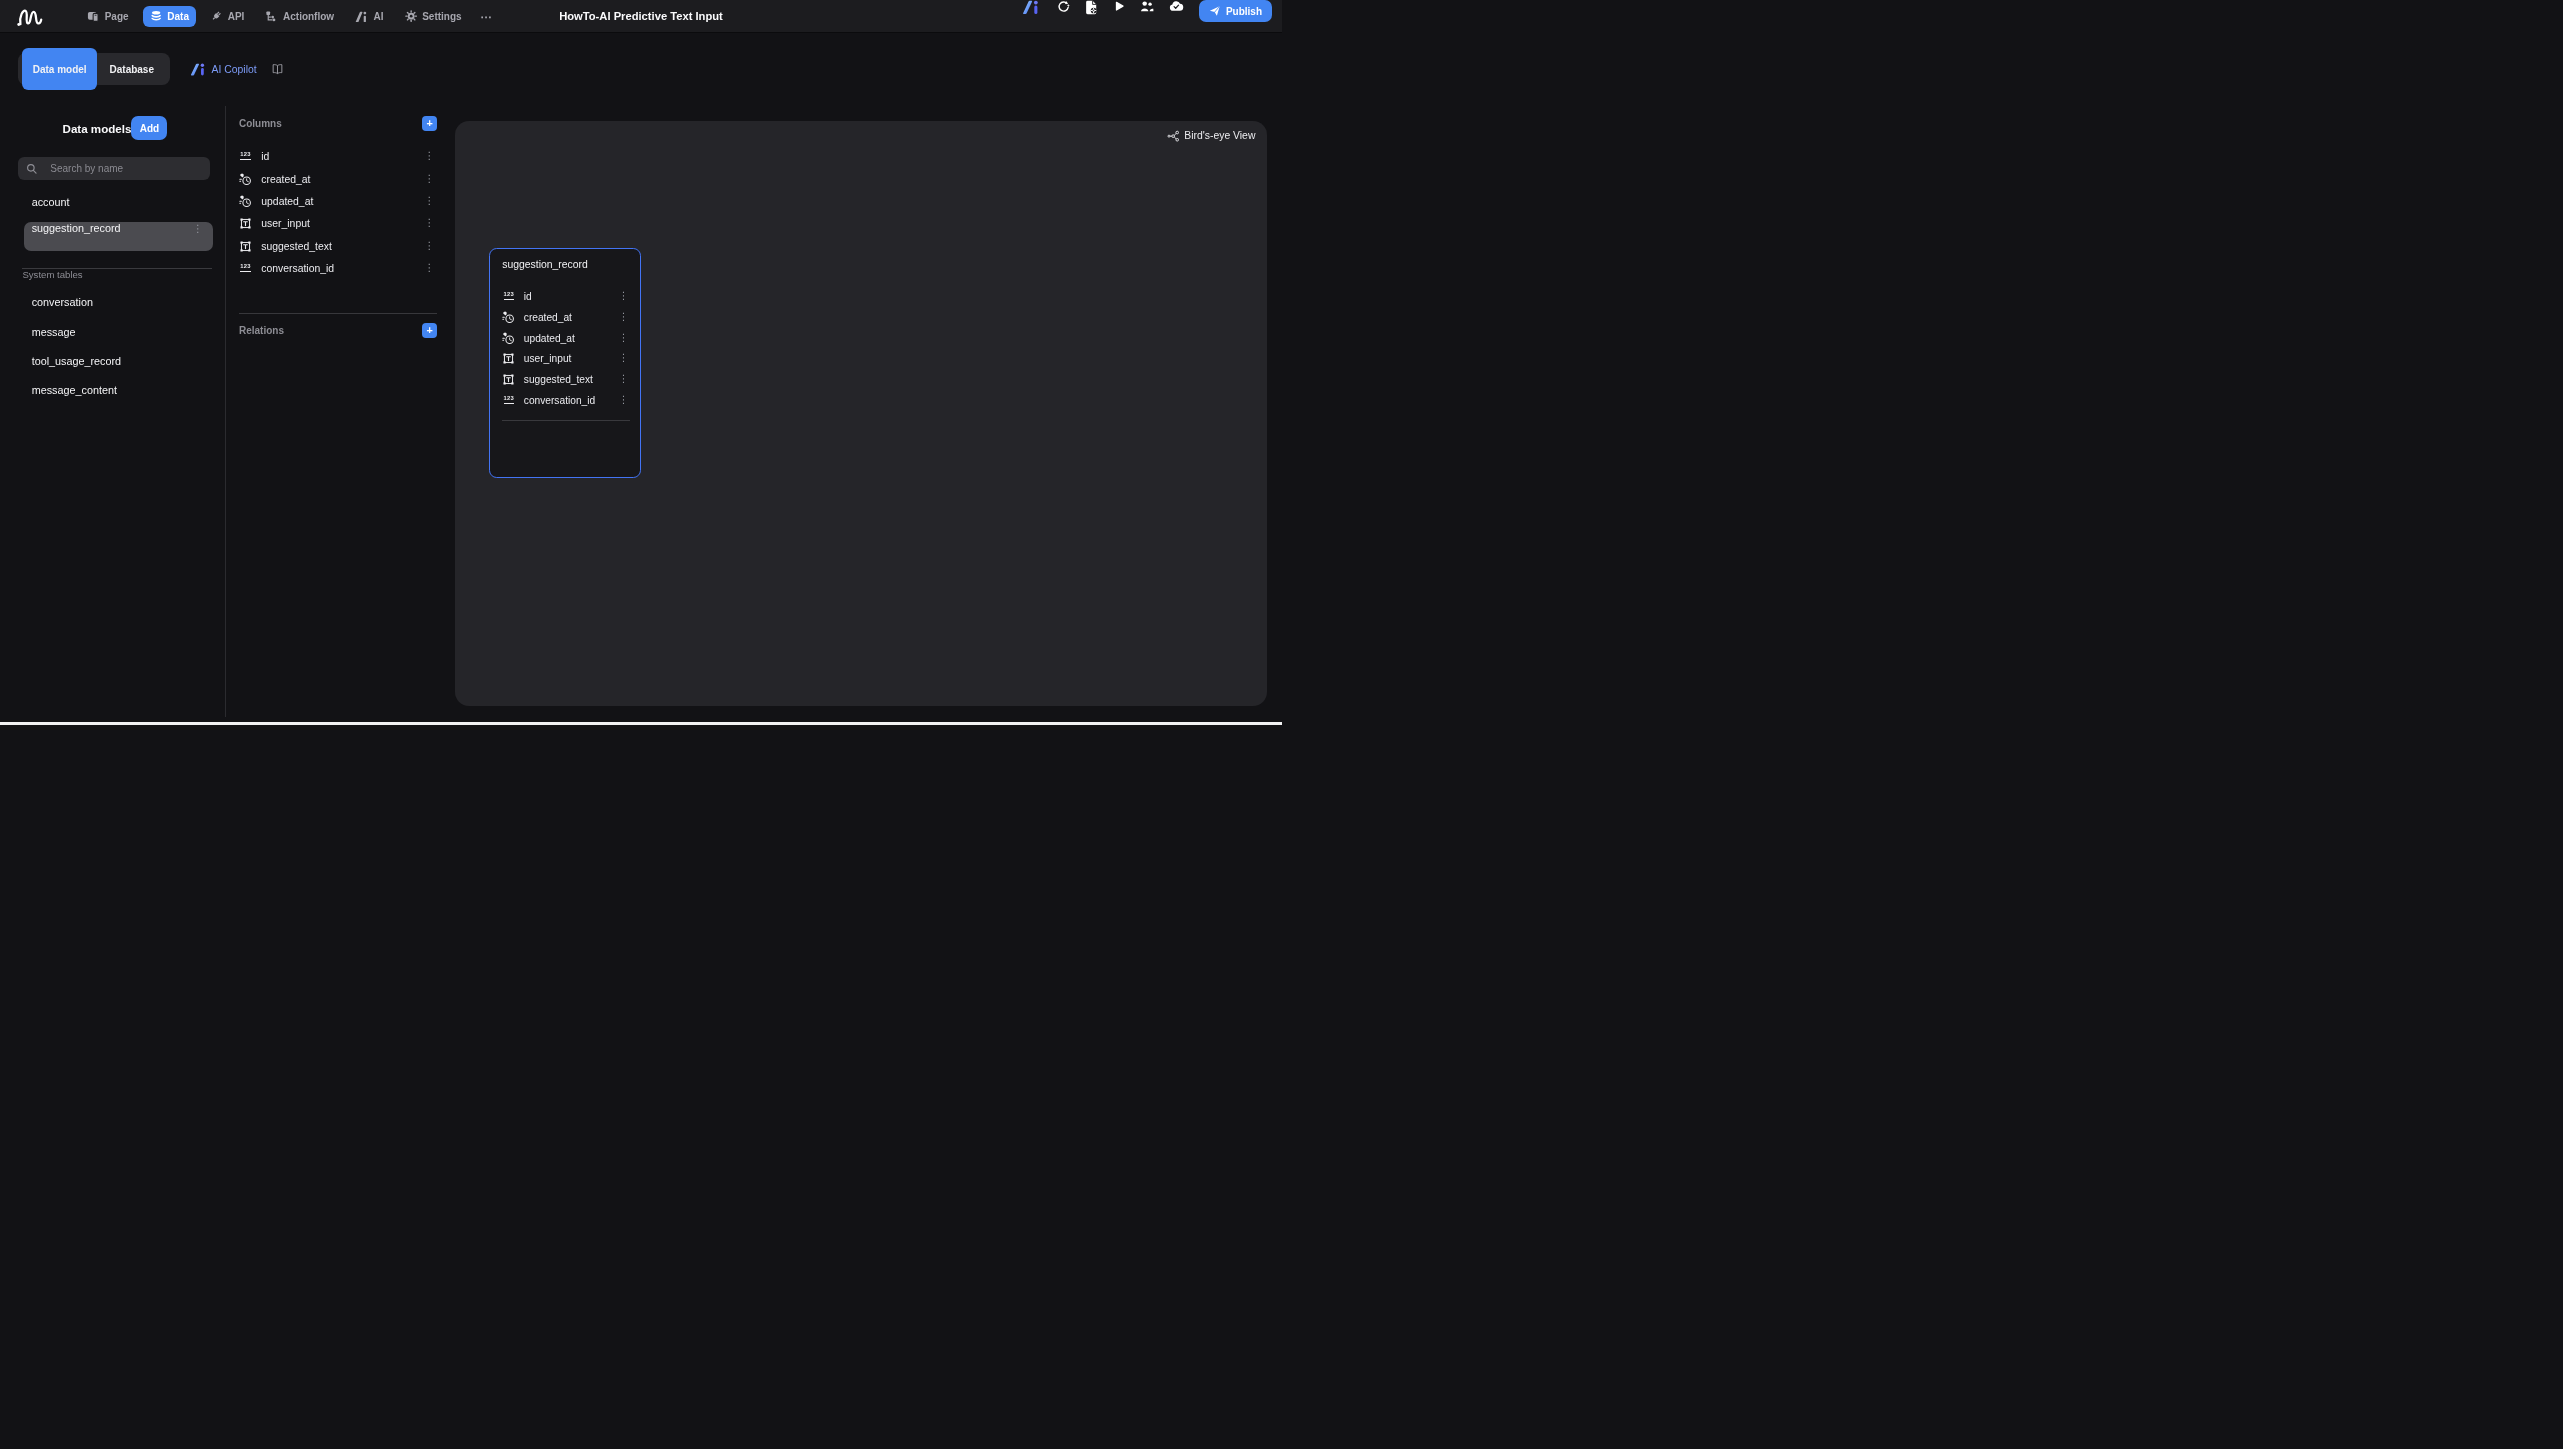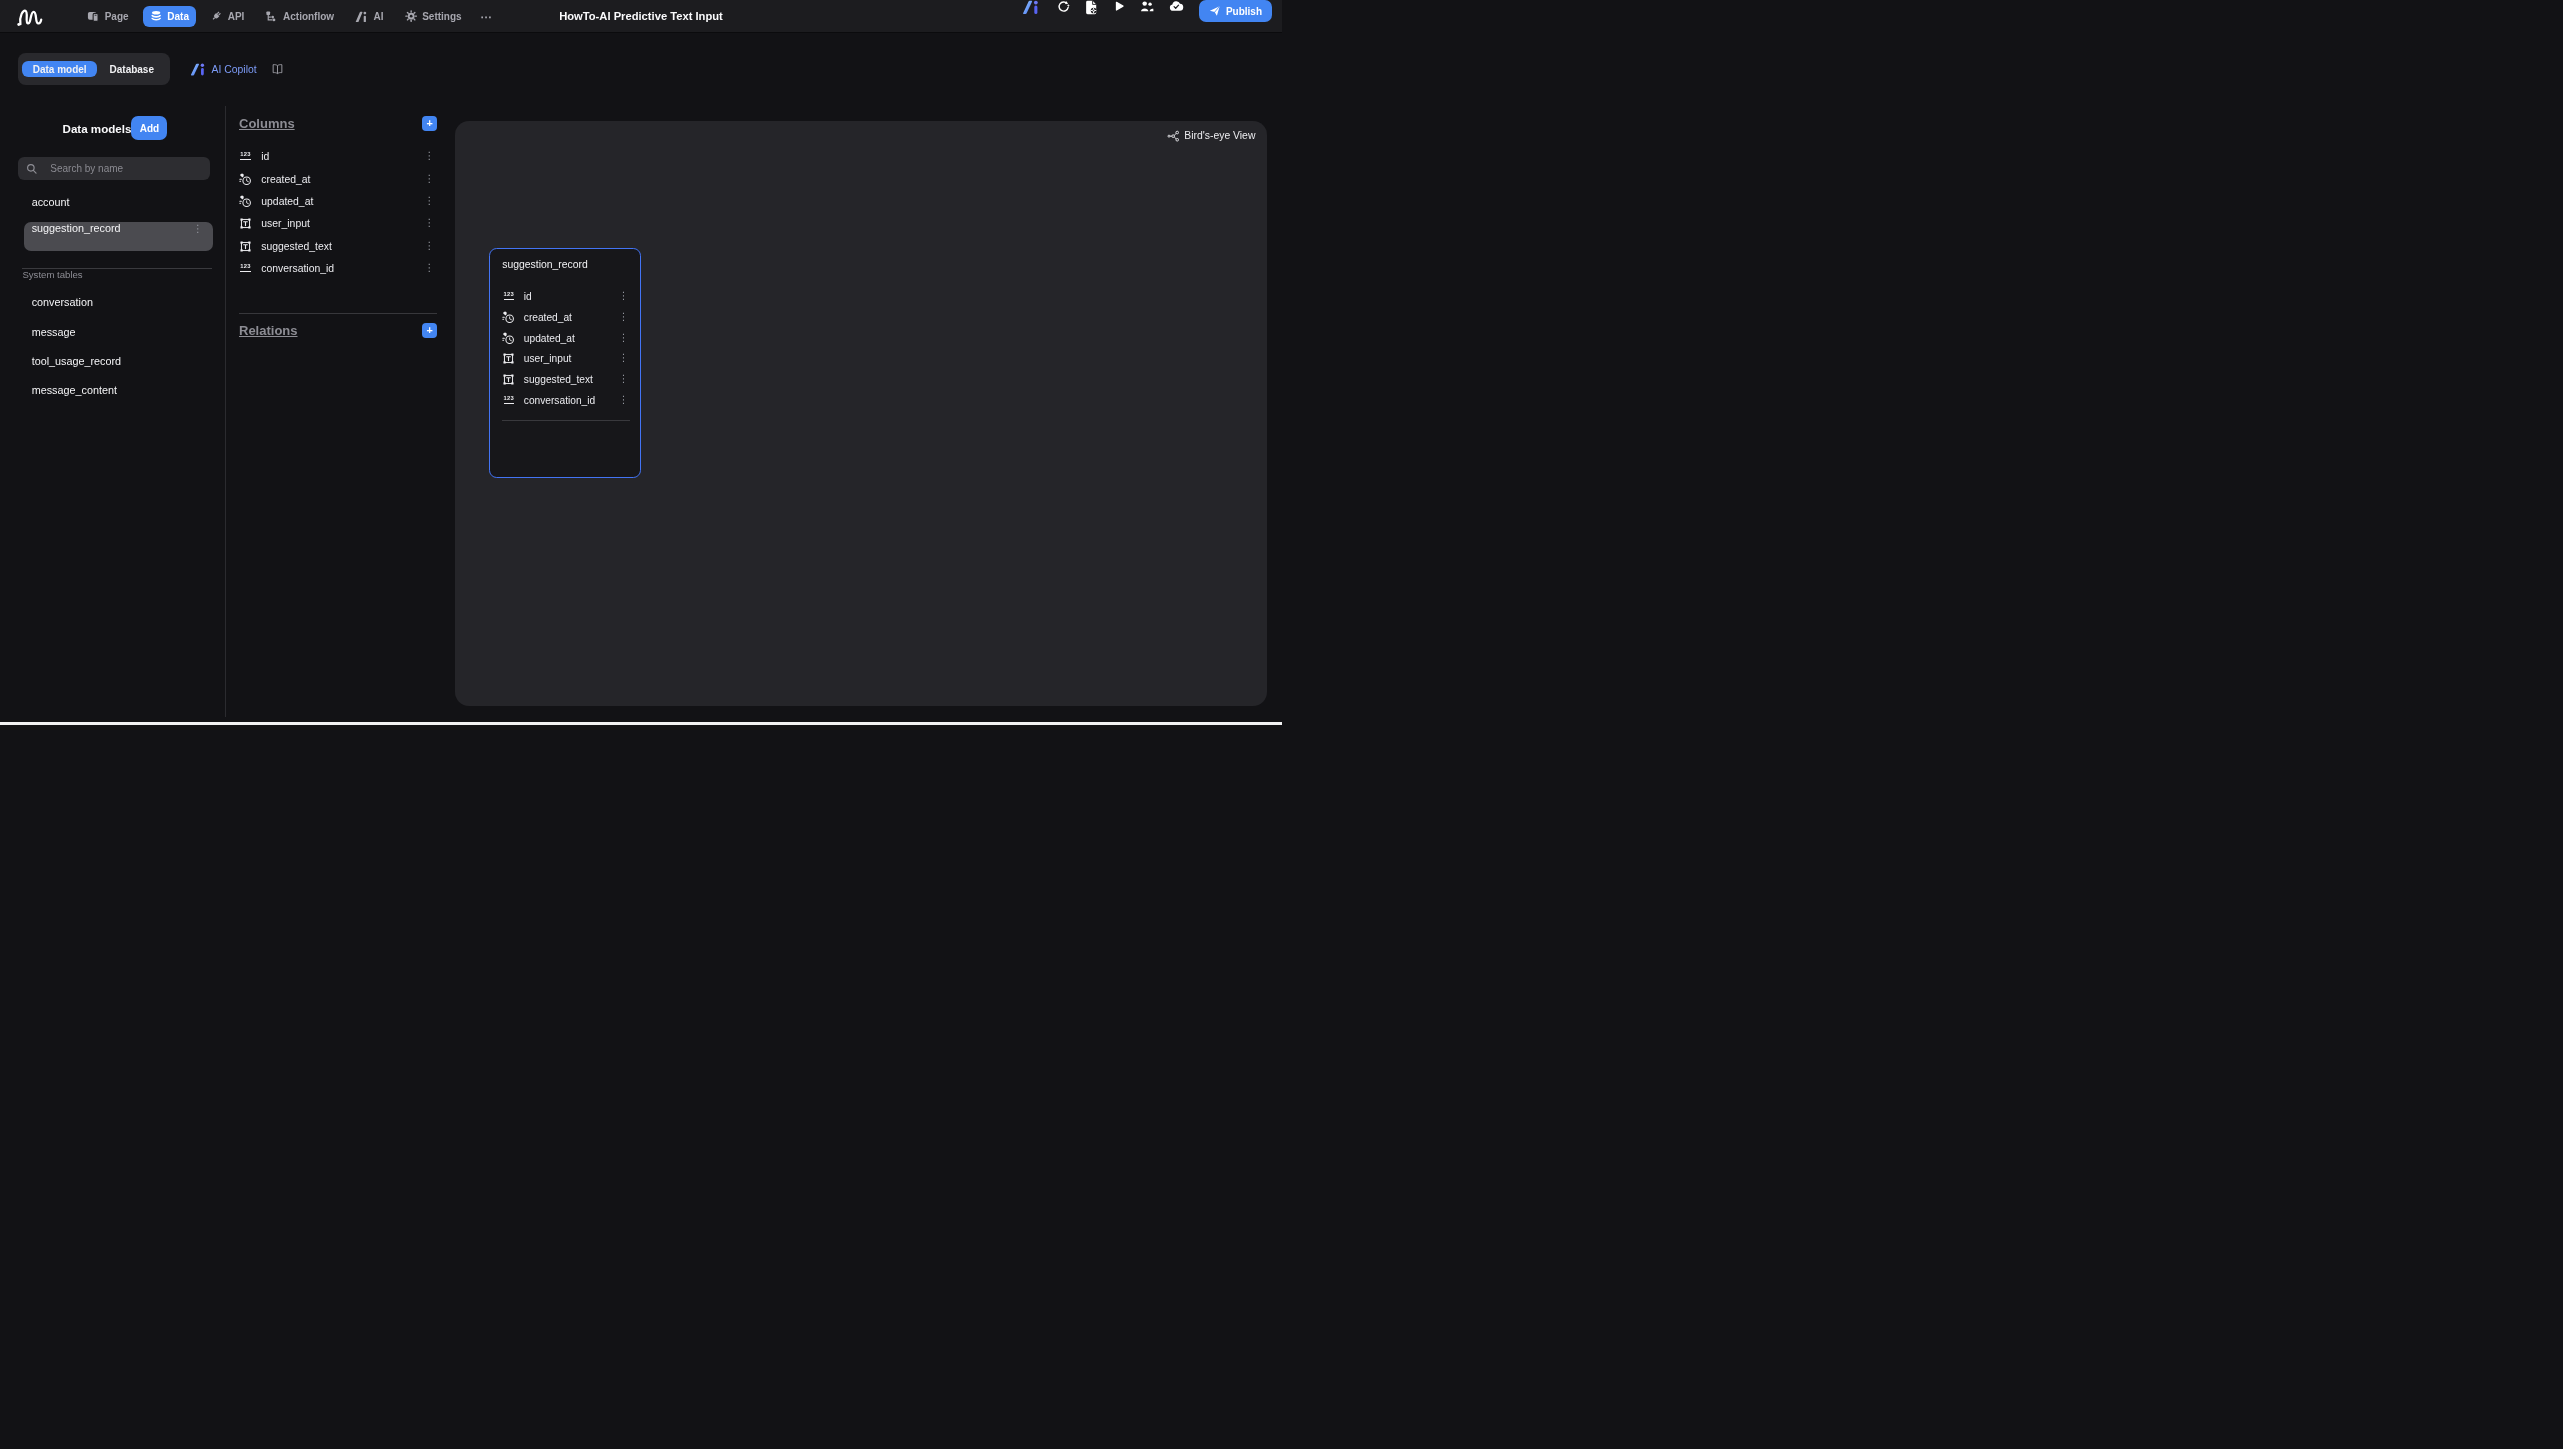--- a/index.html
+++ b/index.html
@@ -18,21 +18,21 @@
   .tb-title{position:absolute;left:50%;top:0;transform:translateX(-50%);line-height:33px;
             font-size:11.2px;font-weight:700;color:#fafafc;white-space:nowrap;}
   .top-actions{position:absolute;right:10px;top:0;height:33px;display:flex;align-items:flex-start;gap:14.7px;}
   .icon-btn{display:flex;align-items:center;justify-content:center;cursor:pointer;}
   .publish{display:flex;align-items:center;gap:5.4px;height:22.4px;padding:0 10px;border:none;border-radius:7px;
            background:#4285f2;color:#fff;font-size:10px;font-weight:700;font-family:inherit;cursor:pointer;}
 
   
   .seg{position:absolute;left:18px;top:53px;width:152px;height:32px;background:#29292d;border-radius:7.7px;
        display:flex;align-items:center;padding:3.9px;}
-  .seg-opt{height:16px;border-radius:6.2px;display:flex;align-items:center;justify-content:center;
+  .seg-opt{height:42px;border-radius:6.2px;display:flex;align-items:center;justify-content:center;
            font-size:10px;font-weight:700;color:#f2f2f4;cursor:pointer;padding:0 10.8px;}
   .seg-opt.active{background:#4285f2;}
   .seg-opt:not(.active){flex:1;}
   .copilot{position:absolute;left:190px;top:53px;height:32px;display:flex;align-items:center;gap:4.6px;cursor:pointer;}
   .copilot-label{font-size:10.4px;font-weight:500;color:#7d9cf8;}
   .bookbtn{position:absolute;left:271px;top:53px;height:32px;display:flex;align-items:center;cursor:pointer;}
 
   
   .sidebar{position:absolute;left:0;top:106px;width:225px;bottom:3.1px;}
   .sb-head{position:absolute;top:10px;left:18px;right:13px;height:24px;display:flex;align-items:center;justify-content:center;}
@@ -47,21 +47,21 @@
   .sb-item{position:absolute;left:24px;right:12.3px;height:22.4px;display:flex;align-items:flex-start;
            padding:0 7.7px;border-radius:7px;font-size:10.8px;font-weight:400;color:#f4f4f6;cursor:pointer;}
   .sb-item.selected{height:28.5px;background:#4b4b50;justify-content:space-between;}
   .sb-div{position:absolute;left:21.6px;right:13px;height:0.8px;background:#3a3a3e;}
   .sb-sec{position:absolute;left:22.4px;font-size:9.6px;font-weight:400;color:#8d8d94;}
   .vdivider{position:absolute;left:225px;top:106px;width:0.8px;height:611px;background:#2b2b2f;}
 
   
   .colpanel{position:absolute;left:226px;top:106px;width:229px;bottom:3.1px;}
   .cp-head{position:absolute;left:13px;right:18px;height:14.7px;display:flex;align-items:center;justify-content:space-between;}
-  .cp-title{font-size:13px;font-weight:700;color:#8d8d94;text-decoration:underline;}
+  .cp-title{font-size:10px;font-weight:700;color:#8d8d94;}
   .plus-btn{width:14.7px;height:14.7px;border:none;border-radius:3.9px;background:#4285f2;color:#fff;
             font-size:10.8px;font-weight:700;line-height:14.7px;text-align:center;cursor:pointer;padding:0;font-family:inherit;}
   .field-row{position:absolute;left:0;right:0;height:22.4px;display:flex;align-items:center;
              padding-left:13px;padding-right:18.5px;cursor:pointer;}
   .f-ic{width:13px;display:flex;justify-content:center;color:#ececef;}
   .f-name{margin-left:9.3px;flex:1;font-size:10.4px;font-weight:400;color:#ececf0;}
   .kebab{color:#9598a0;font-size:10px;line-height:1;cursor:pointer;padding:1.5px 2.3px;}
   .cp-div{position:absolute;top:207px;left:13px;right:18px;height:0.8px;background:#37373b;}
 
   .num-ic{font-size:5.8px;font-weight:700;letter-spacing:0.3px;color:#ececef;

